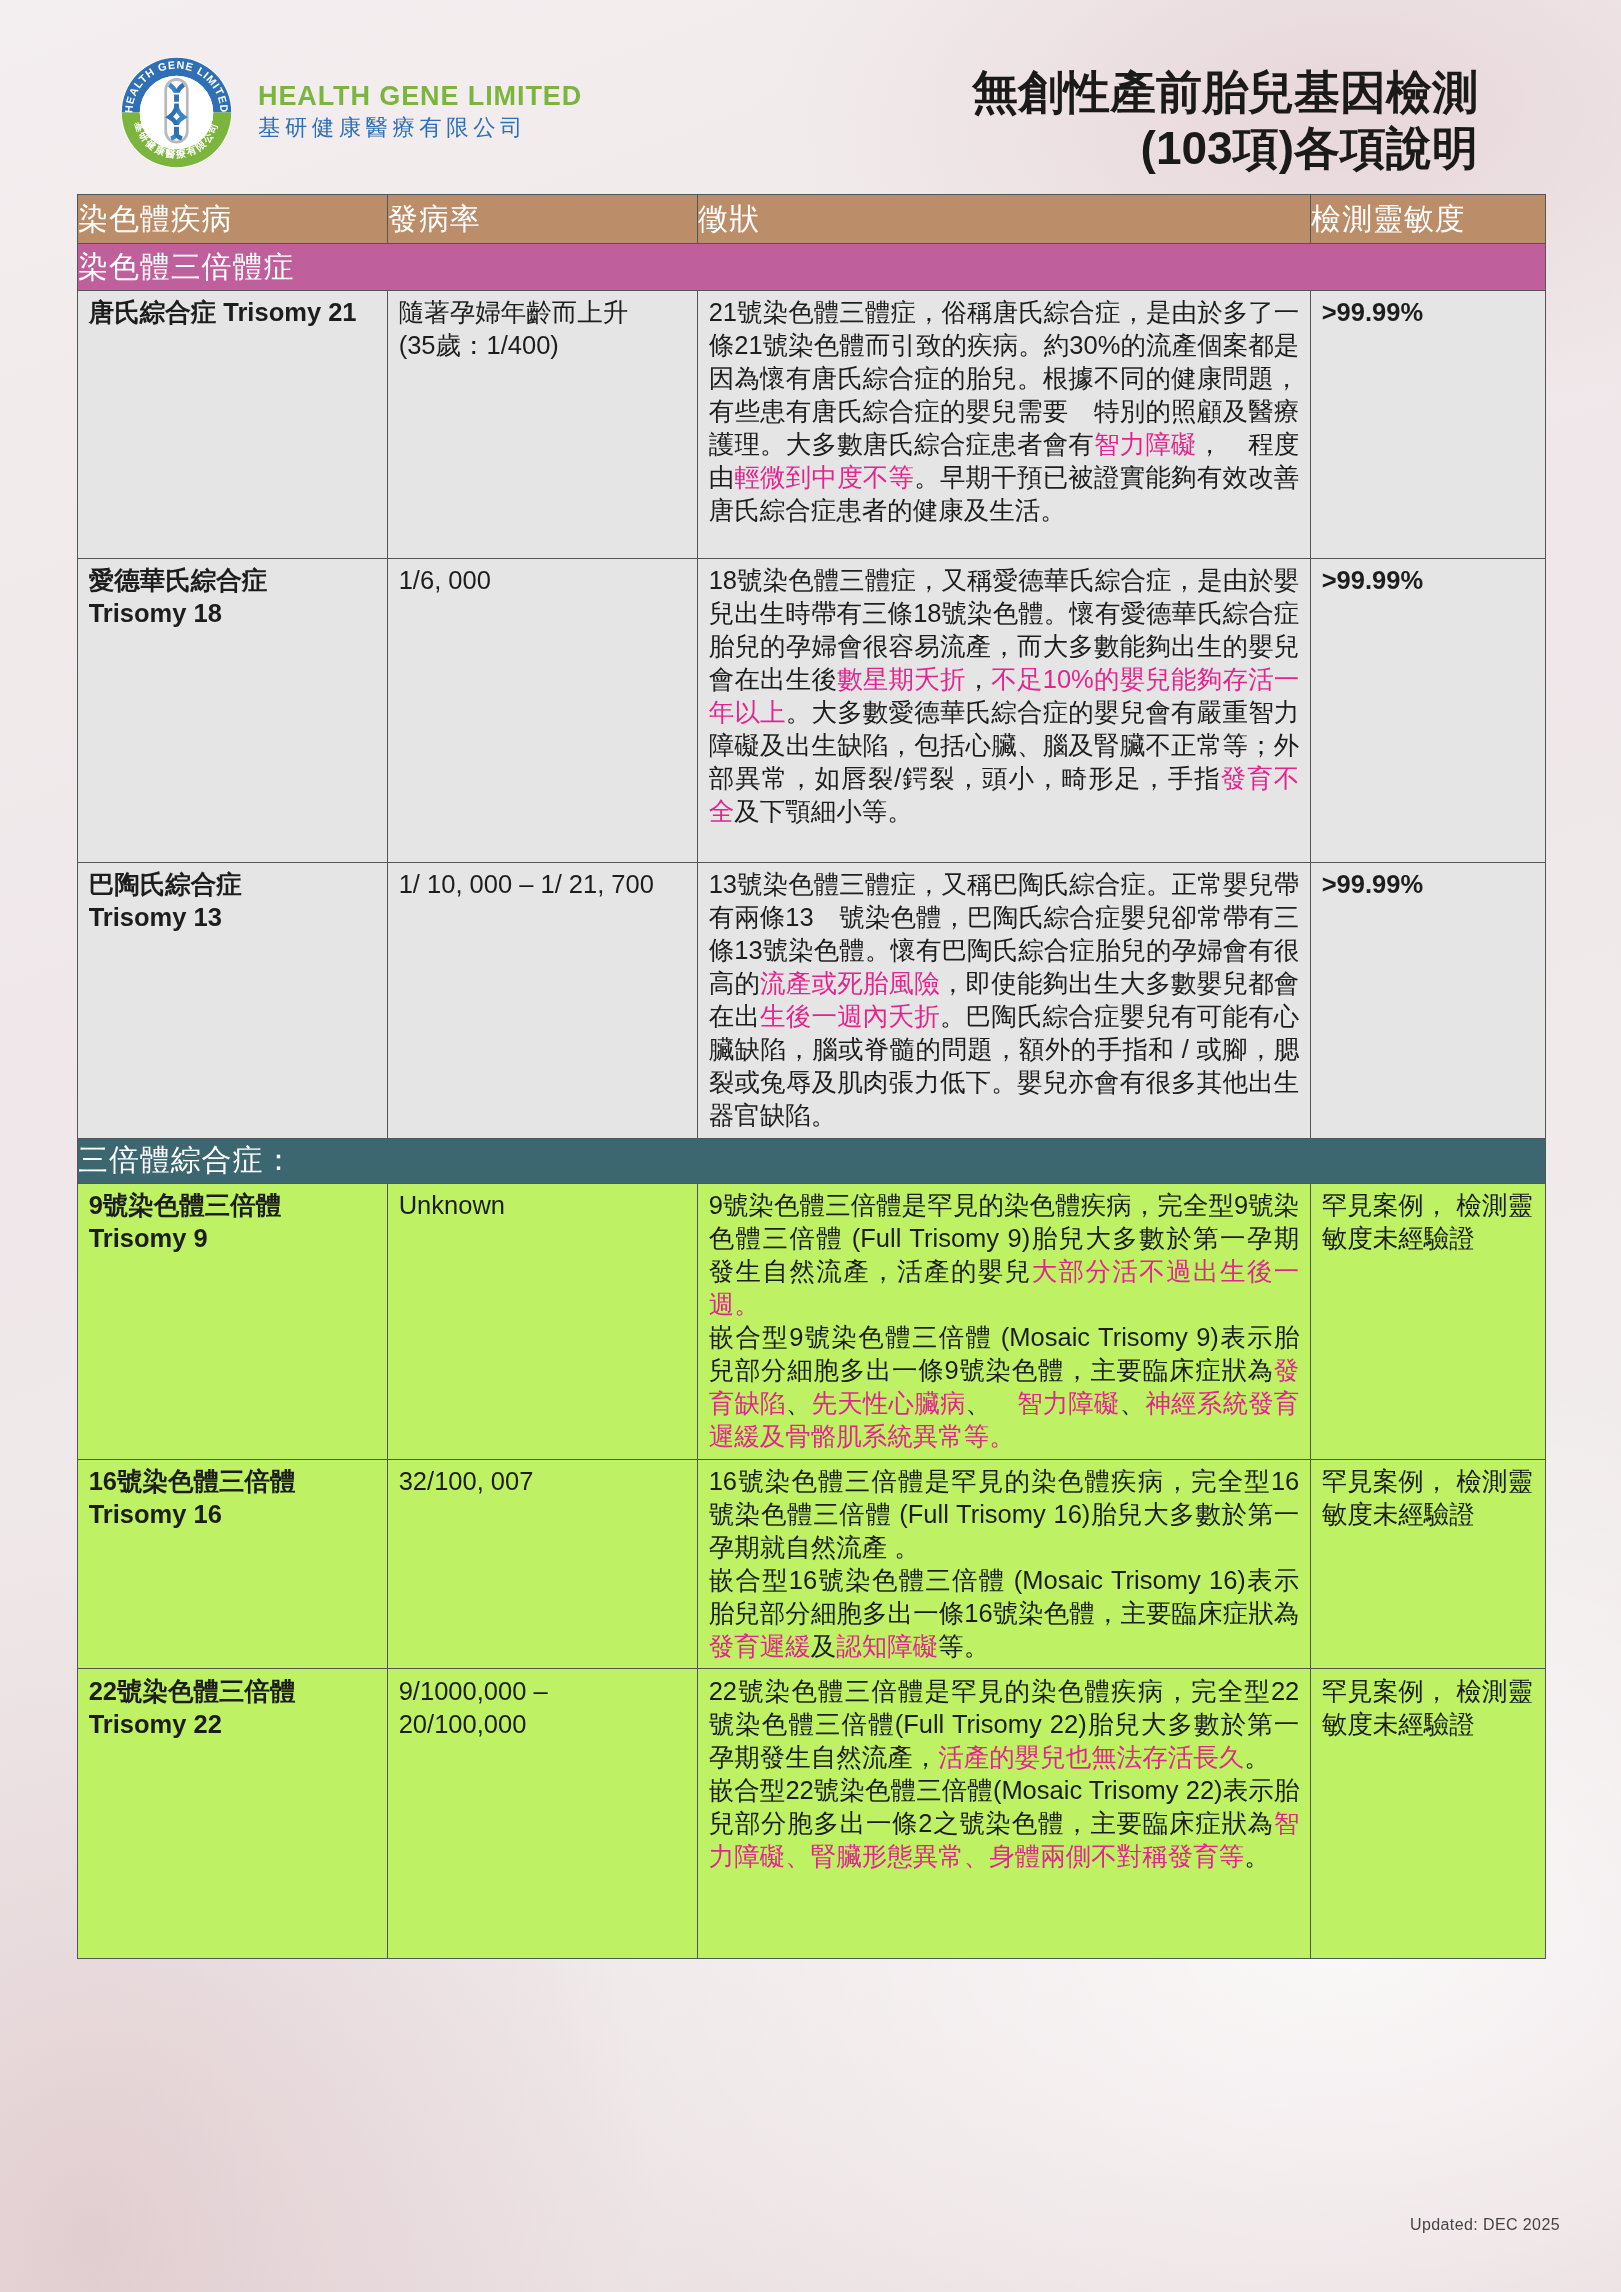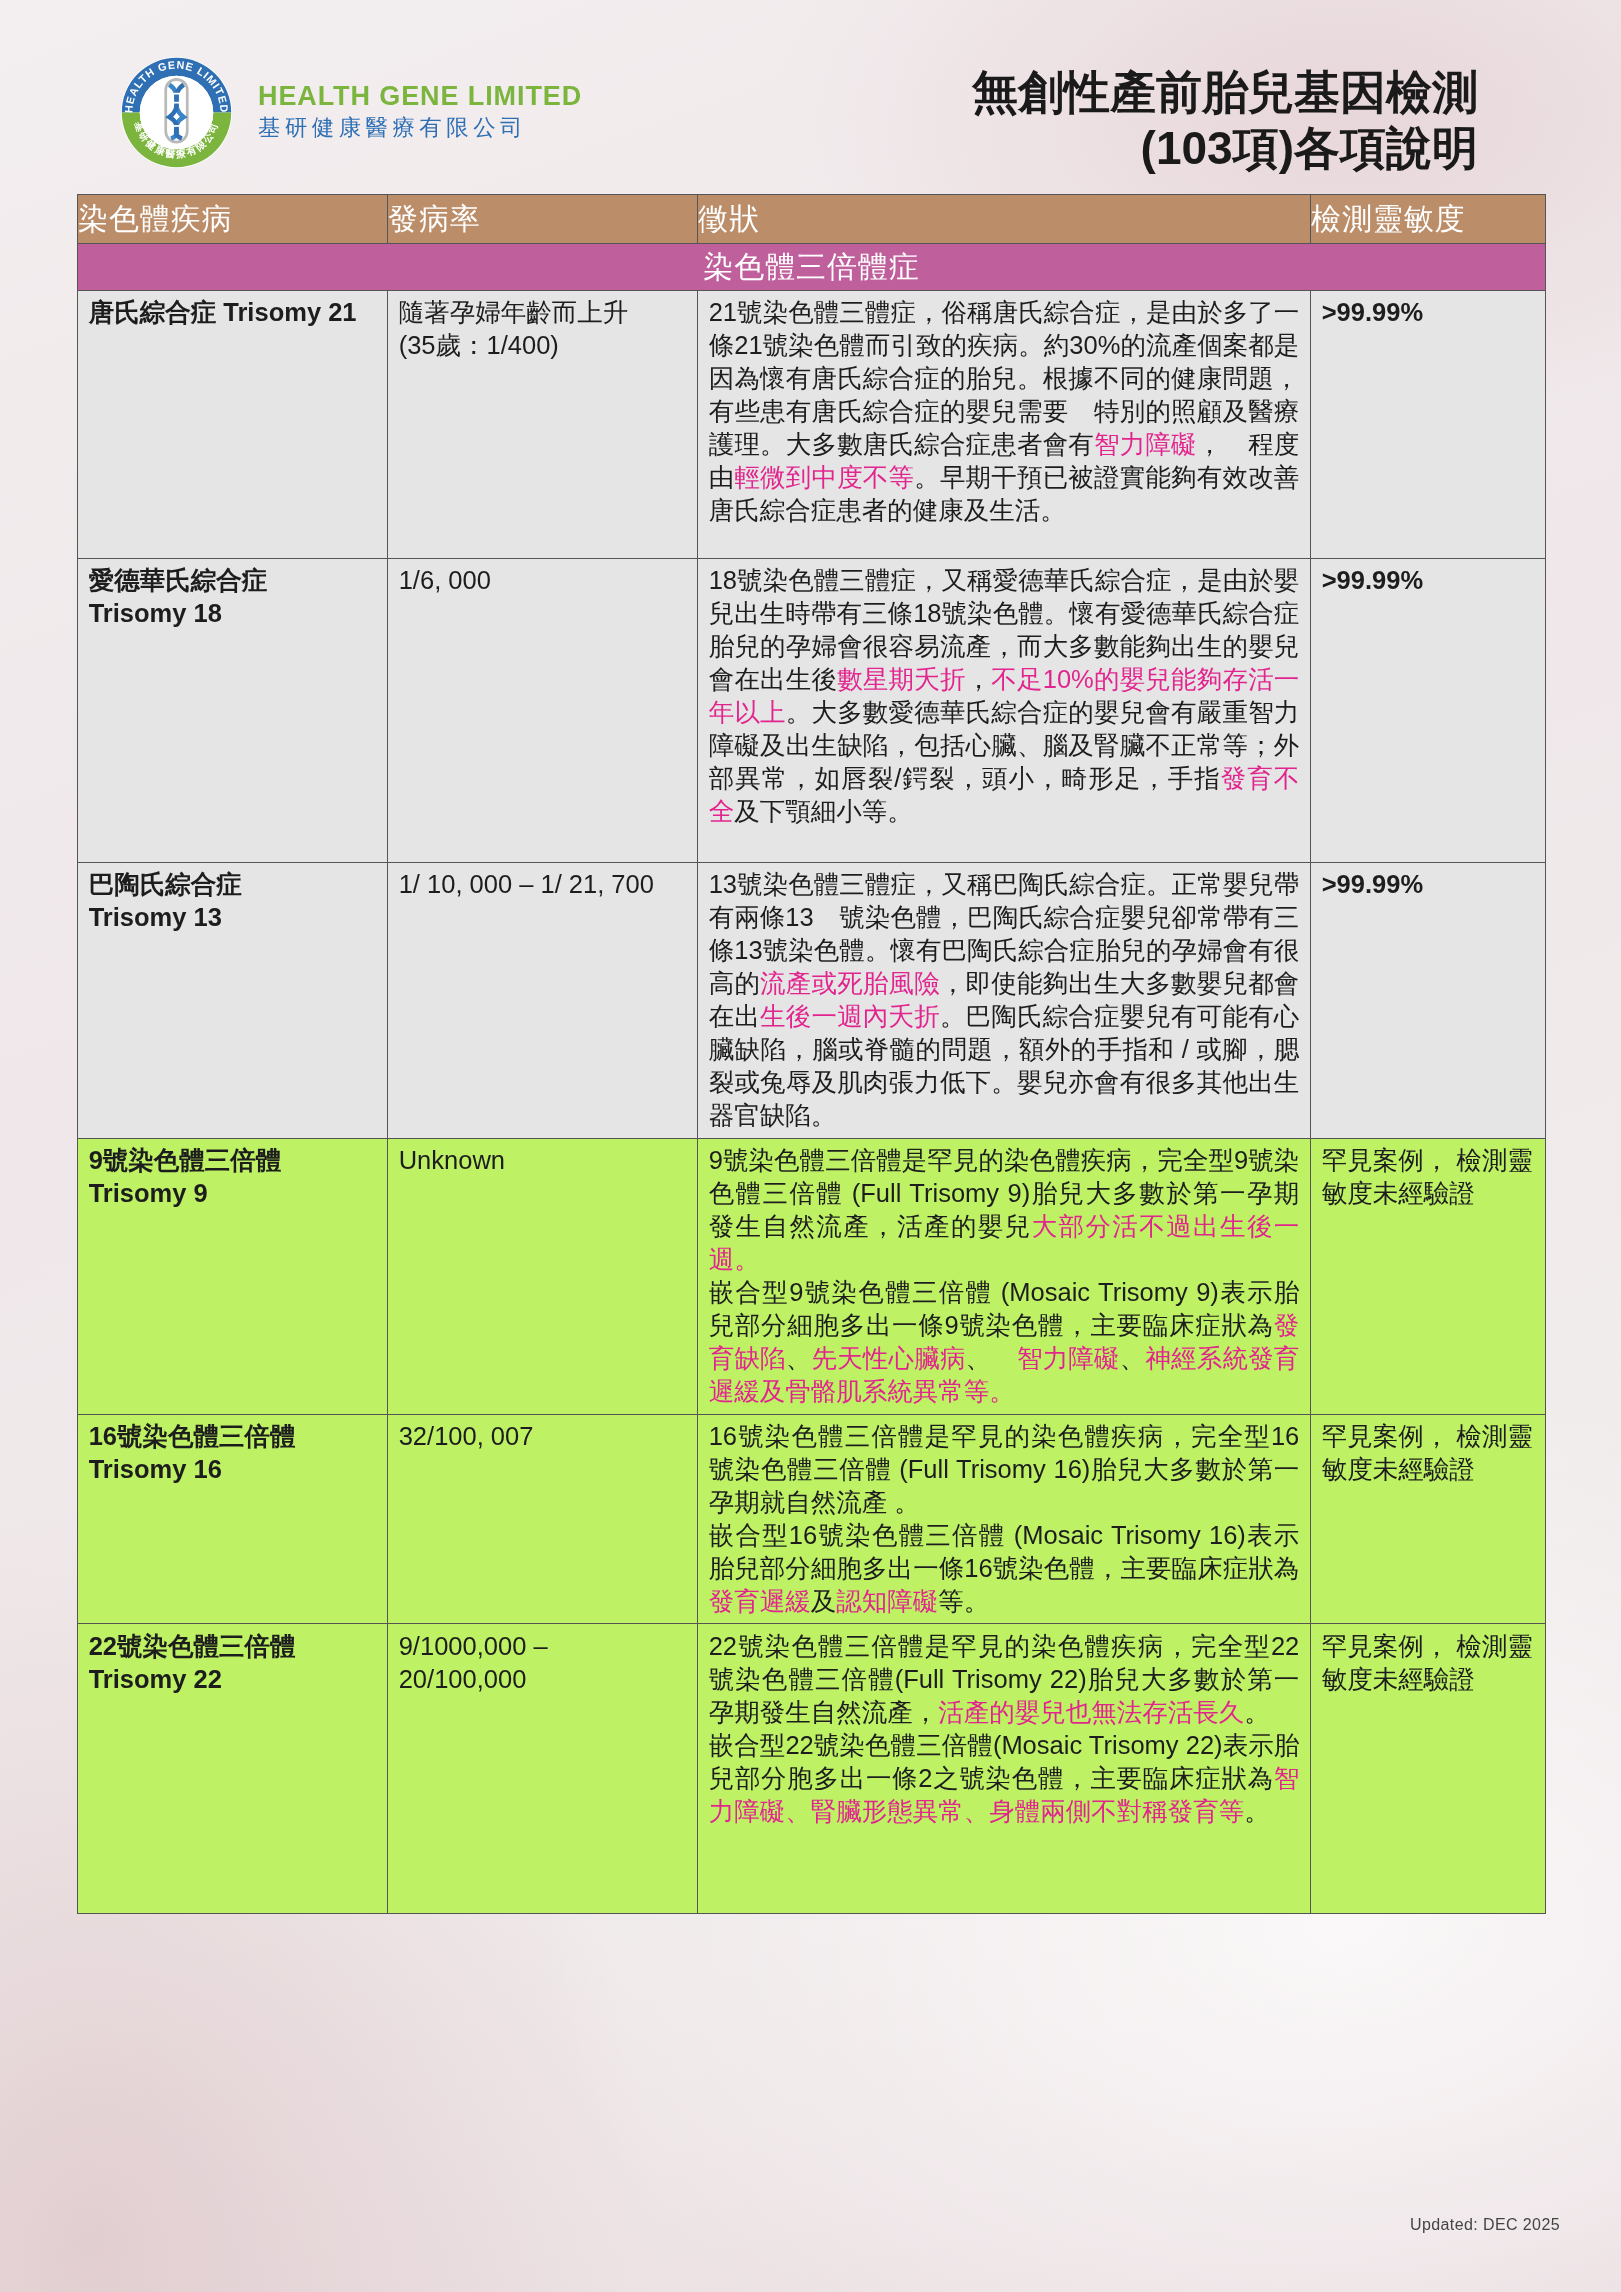--- a/index.html
+++ b/index.html
@@ -37,21 +37,21 @@
   .col-disease { width: 310px; }
   .col-rate { width: 310px; }
   .col-symptom { width: 613px; }
   .col-sens { width: 235px; }
 
   .head-row th {
     background: #bb8d69; color: #fff; font-weight: 400; font-size: 30px;
     height: 49px; text-align: left; vertical-align: middle; letter-spacing: 0.9px;
   }
   .section-row td {
-    color: #fff; font-size: 30px; text-align: center; vertical-align: middle; letter-spacing: 0.9px;
+    color: #fff; font-size: 30px; text-align: left; vertical-align: middle; letter-spacing: 0.9px;
   }
   .section-pink td { background: #bf5f9b; height: 47px; }
   .section-teal td { background: #3c6670; height: 45px; }
 
   .row-warm td { background: #e5e5e5; }
   .row-gray td { background: #bef264; }
 
   .cell { padding: 5.4px 10.7px 5.4px 10.7px; font-size: 25.5px; line-height: 33px; }
   .cell.name { font-weight: 700; padding-left: 10.7px; }
   .cell.rate { padding-left: 10.7px; }
@@ -148,20 +148,23 @@
     <tr class="row-warm" style="height:270px">
       <td class="cell name">
         <div>巴陶氏綜合症</div>
         <div>Trisomy 13</div>
       </td>
       <td class="cell rate">1/ 10, 000 – 1/ 21, 700</td>
       <td class="cell sym"><span>13號染色體三體症，又稱巴陶氏綜合症。正常嬰兒帶有兩條13　號染色體，巴陶氏綜合症嬰兒卻常帶有三條13號染色體。懷有巴陶氏綜合症胎兒的孕婦會有很高的</span><span class="hl">流產或死胎風險</span><span>，即使能夠出生大多數嬰兒都會在出</span><span class="hl">生後一週內夭折</span><span>。巴陶氏綜合症嬰兒有可能有心臟缺陷，腦或脊髓的問題，額外的手指和 / 或腳，腮裂或兔辱及肌肉張力低下。嬰兒亦會有很多其他出生器官缺陷。</span></td>
       <td class="cell sens">&gt;99.99%</td>
     </tr>
 
+    <tr class="section-row section-teal">
+      <td colspan="4">三倍體綜合症：</td>
+    </tr>
 
     <tr class="row-gray" style="height:270px">
       <td class="cell name">
         <div>9號染色體三倍體</div>
         <div>Trisomy 9</div>
       </td>
       <td class="cell rate">Unknown</td>
       <td class="cell sym"><span>9號染色體三倍體是罕見的染色體疾病，完全型9號染色體三倍體 (Full Trisomy 9)胎兒大多數於第一孕期發生自然流產，活產的嬰兒</span><span class="hl">大部分活不過出生後一週。</span><br><span>嵌合型9號染色體三倍體 (Mosaic Trisomy 9)表示胎兒部分細胞多出一條9號染色體，主要臨床症狀為</span><span class="hl">發育缺陷</span><span>、</span><span class="hl">先天性心臟病</span><span>、　</span><span class="hl">智力障礙</span><span>、</span><span class="hl">神經系統發育遲緩及骨骼肌系統異常等。</span></td>
       <td class="cell sens plain">罕見案例， 檢測靈敏度未經驗證</td>
     </tr>

